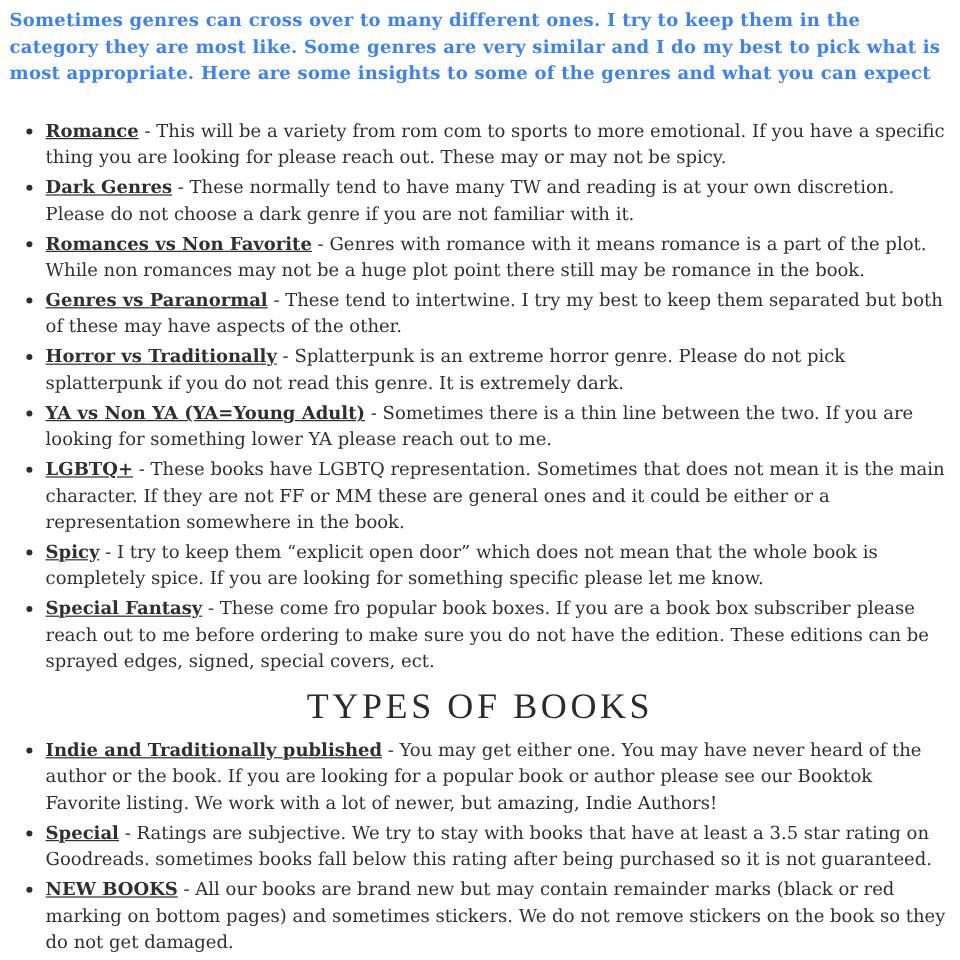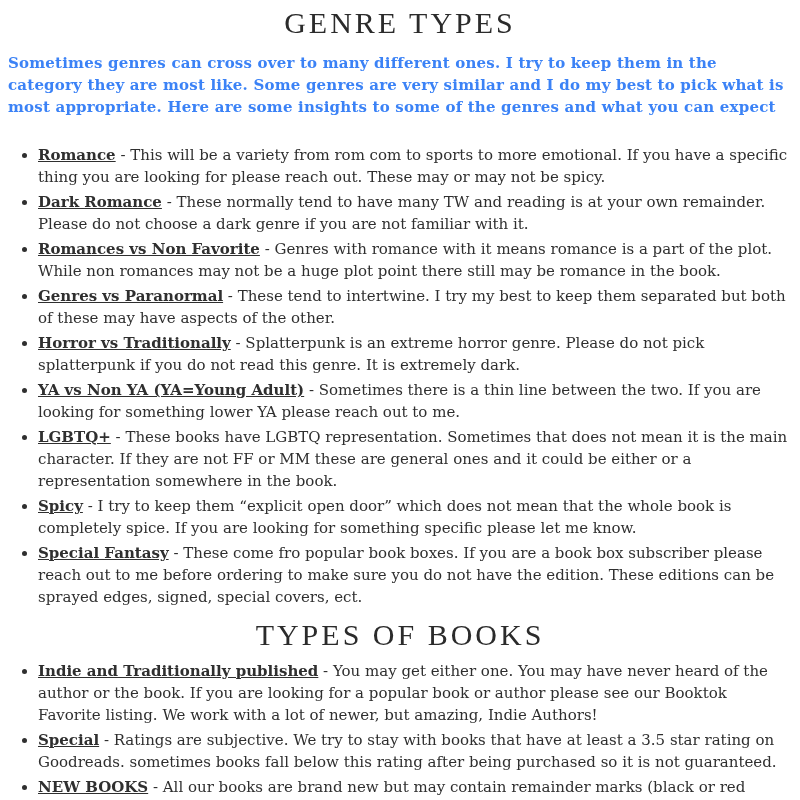--- a/index.html
+++ b/index.html
@@ -59,30 +59,29 @@
   .desc {
     font-weight: normal;
     text-align: right;
   }
 </style>
 </head>
 <body>
 
 <div class="page">
 
-  <h1 class="section-title">GENRE TYPES</h1>
 
   <p class="intro">Sometimes genres can cross over to many different ones. I try to keep them in the category they are most like. Some genres are very similar and I do my best to pick what is most appropriate. Here are some insights to some of the genres and what you can expect</p>
 
   <ul class="def-list">
     <li>
       <span class="term">Romance</span><span class="sep"> - </span><span class="desc">This will be a variety from rom com to sports to more emotional. If you have a specific thing you are looking for please reach out. These may or may not be spicy.</span>
     </li>
     <li>
-      <span class="term">Dark Romance</span><span class="sep"> - </span><span class="desc">These normally tend to have many TW and reading is at your own remainder. Please do not choose a dark genre if you are not familiar with it.</span>
+      <span class="term">Dark Genres</span><span class="sep"> - </span><span class="desc">These normally tend to have many TW and reading is at your own discretion. Please do not choose a dark genre if you are not familiar with it.</span>
     </li>
     <li>
       <span class="term">Romances vs Non Favorite</span><span class="sep"> - </span><span class="desc">Genres with romance with it means romance is a part of the plot. While non romances may not be a huge plot point there still may be romance in the book.</span>
     </li>
     <li>
       <span class="term">Genres vs Paranormal</span><span class="sep"> - </span><span class="desc">These tend to intertwine. I try my best to keep them separated but both of these may have aspects of the other.</span>
     </li>
     <li>
       <span class="term">Horror vs Traditionally</span><span class="sep"> - </span><span class="desc">Splatterpunk is an extreme horror genre. Please do not pick splatterpunk if you do not read this genre. It is extremely dark.</span>
     </li>

